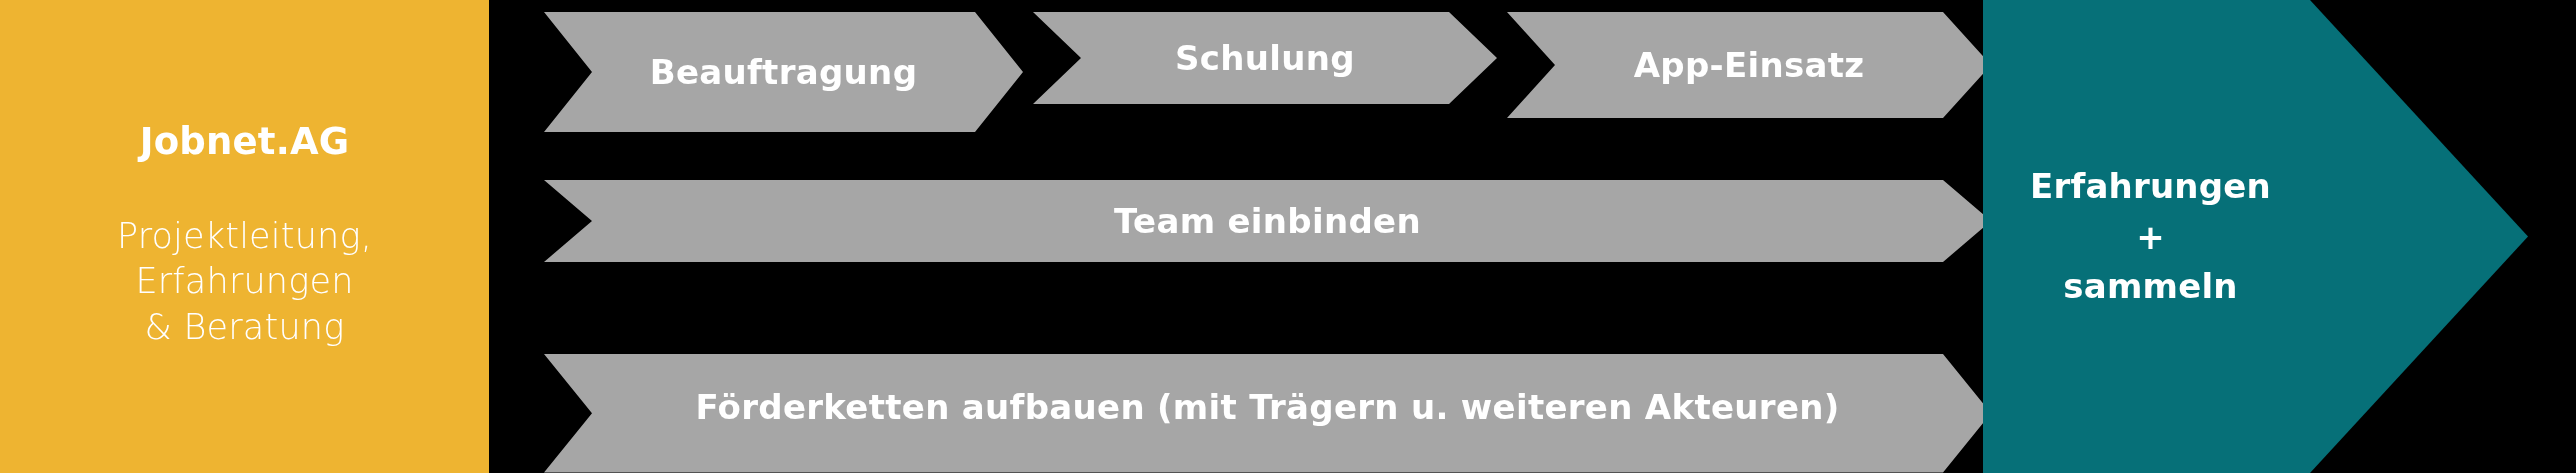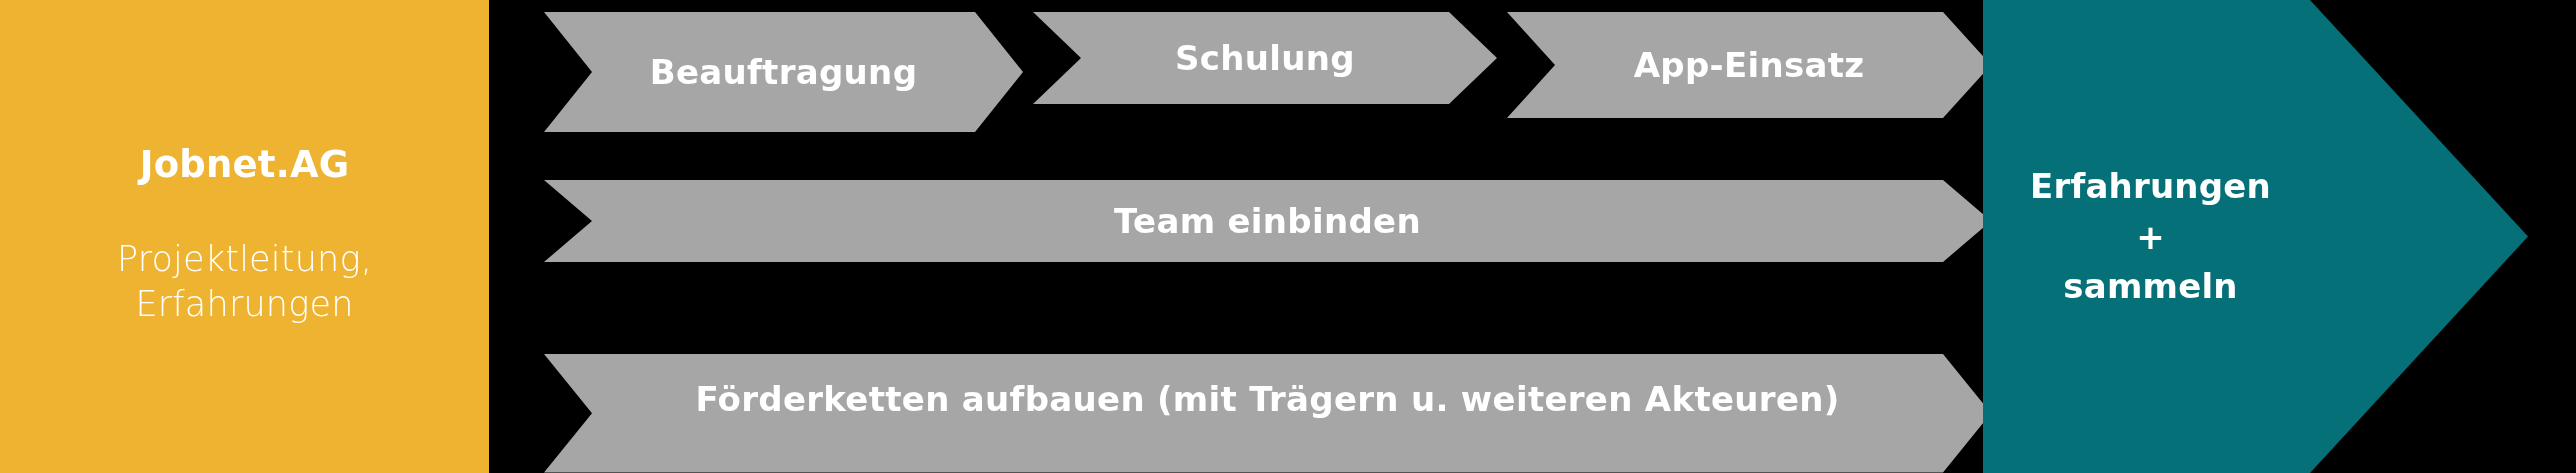--- a/index.html
+++ b/index.html
@@ -91,21 +91,21 @@
     left: 544px; top: 180px; width: 1447px; height: 82px;
     clip-path: polygon(0 0, calc(100% - 48px) 0, 100% 50%, calc(100% - 48px) 100%, 0 100%, 48px 50%);
   }
 
   
   #chev-foerderketten {
     left: 544px; top: 354px; width: 1447px; height: 160px;
     clip-path: polygon(0 0, calc(100% - 48px) 0, 100% 37%, calc(100% - 48px) 74%, 0 74%, 48px 37%);
     align-items: flex-start;
   }
-  #chev-foerderketten .chev-label { margin-top: 28px; }
+  #chev-foerderketten .chev-label { margin-top: 36px; }
 
   
   .teal-arrow {
     position: absolute;
     left: 1983px;
     top: 0;
     width: 545px;
     height: 473px;
     background: #067078;
     clip-path: polygon(0 0, 60% 0, 100% 50%, 60% 100%, 0 100%);
@@ -131,20 +131,21 @@
 </head>
 <body>
 
 <div id="canvas">
 
   <div class="left-panel">
     <div class="panel-title">Jobnet.AG</div>
     <div class="panel-sub">
       <div>Projektleitung,</div>
       <div>Erfahrungen</div>
+      <div>&amp; Beratung</div>
     </div>
   </div>
 
   <div class="chevron" id="chev-beauftragung">
     <span class="chev-label">Beauftragung</span>
   </div>
 
   <div class="chevron" id="chev-schulung">
     <span class="chev-label">Schulung</span>
   </div>

